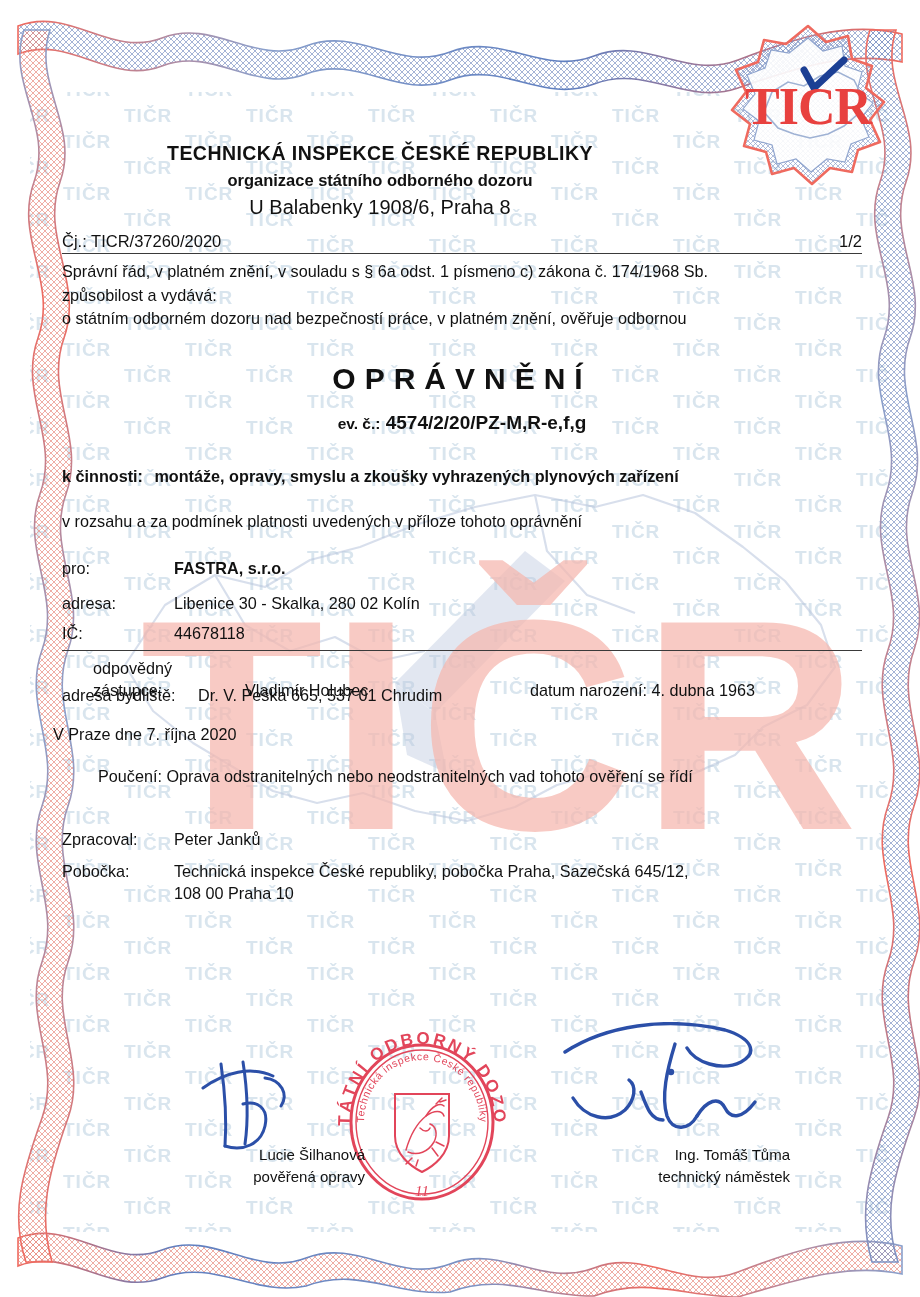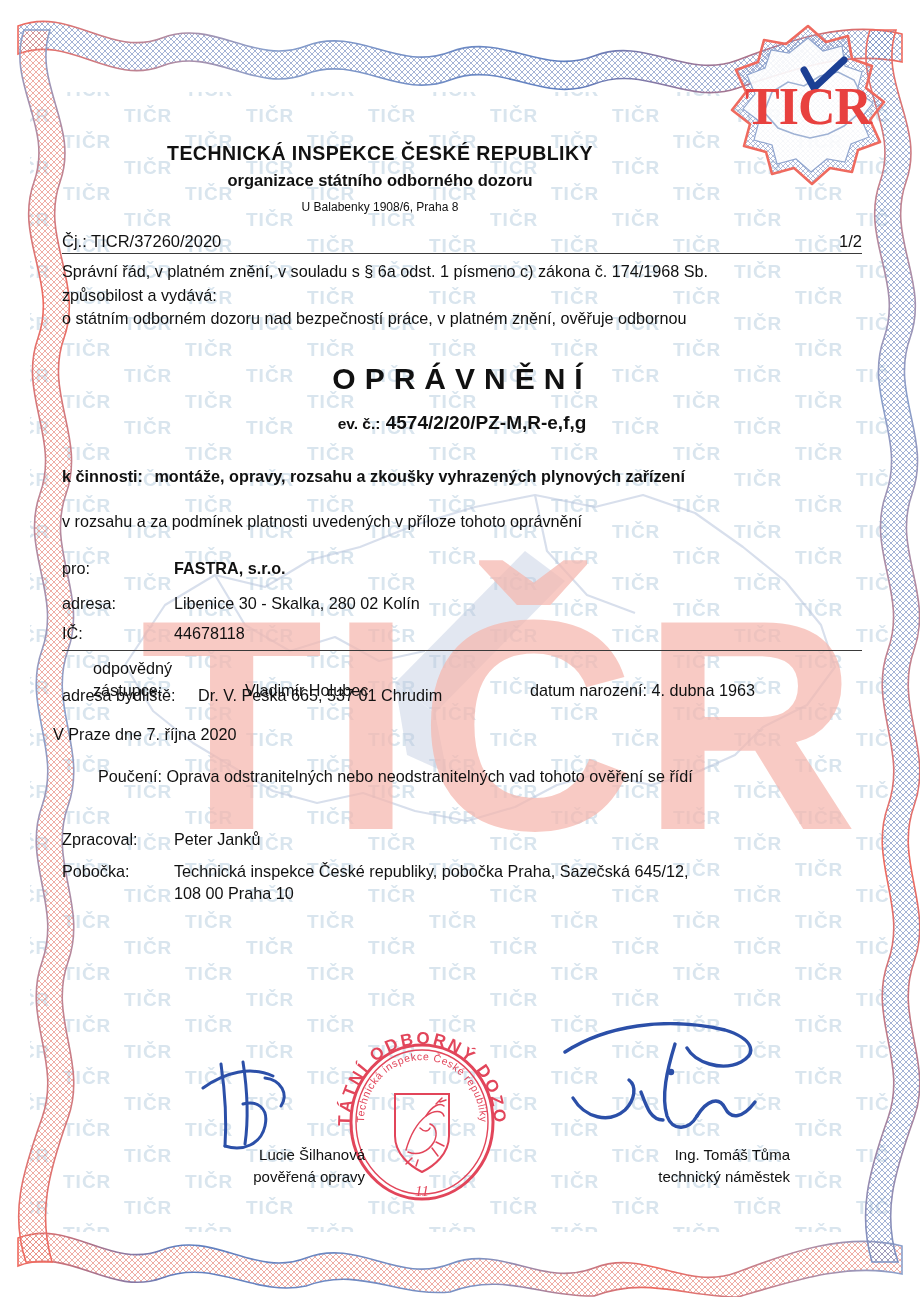--- a/index.html
+++ b/index.html
@@ -86,21 +86,21 @@
     letter-spacing: .45px;
     line-height: 26px;
   }
   .org-sub {
     font-size: 16.5px;
     font-weight: 700;
     line-height: 25px;
     margin-top: 2px;
   }
   .org-addr {
-    font-size: 12px;
+    font-size: 20px;
     font-weight: 400;
     line-height: 25px;
     margin-top: 2px;
   }
 
   .refrow {
     position: absolute;
     left: 62px; top: 232px;
     width: 800px;
     display: flex;
@@ -403,21 +403,21 @@
     </div>
 
     <div class="award-title">OPRÁVNĚNÍ</div>
     <div class="award-ev">
       <span class="lbl">ev. č.:</span>
       <span>4574/2/20/PZ-M,R-e,f,g</span>
     </div>
 
     <div class="line-activity">
       <span class="lbl">k činnosti:</span>
-      <span class="val">montáže, opravy, rozsahu a zkoušky vyhrazených plynových zařízení</span>
+      <span class="val">montáže, opravy, smyslu a zkoušky vyhrazených plynových zařízení</span>
     </div>
     <div class="line-scope">v rozsahu a za podmínek platnosti uvedených v příloze tohoto oprávnění</div>
 
     <div class="kv kv-pro">
       <span class="lbl">pro:</span><span class="val b">FASTRA, s.r.o.</span>
     </div>
     <div class="kv kv-adresa">
       <span class="lbl">adresa:</span><span class="val">Libenice 30 - Skalka, 280 02 Kolín</span>
     </div>
     <div class="kv kv-ico">

